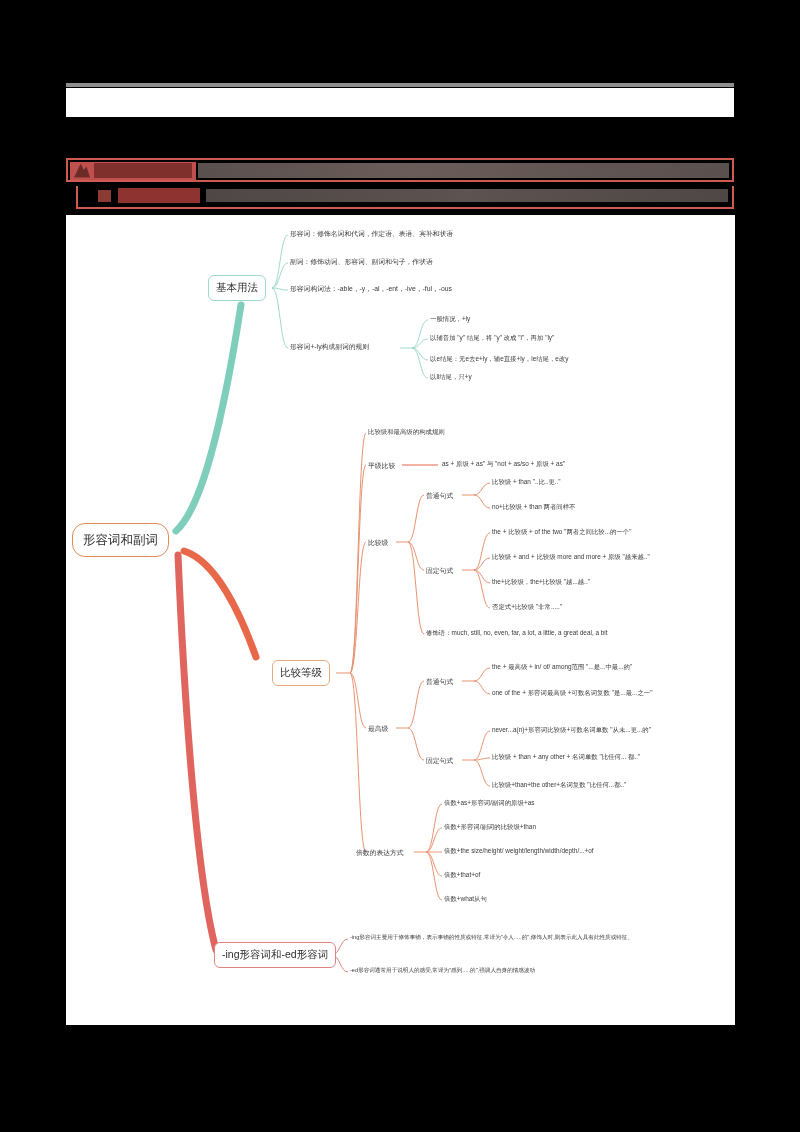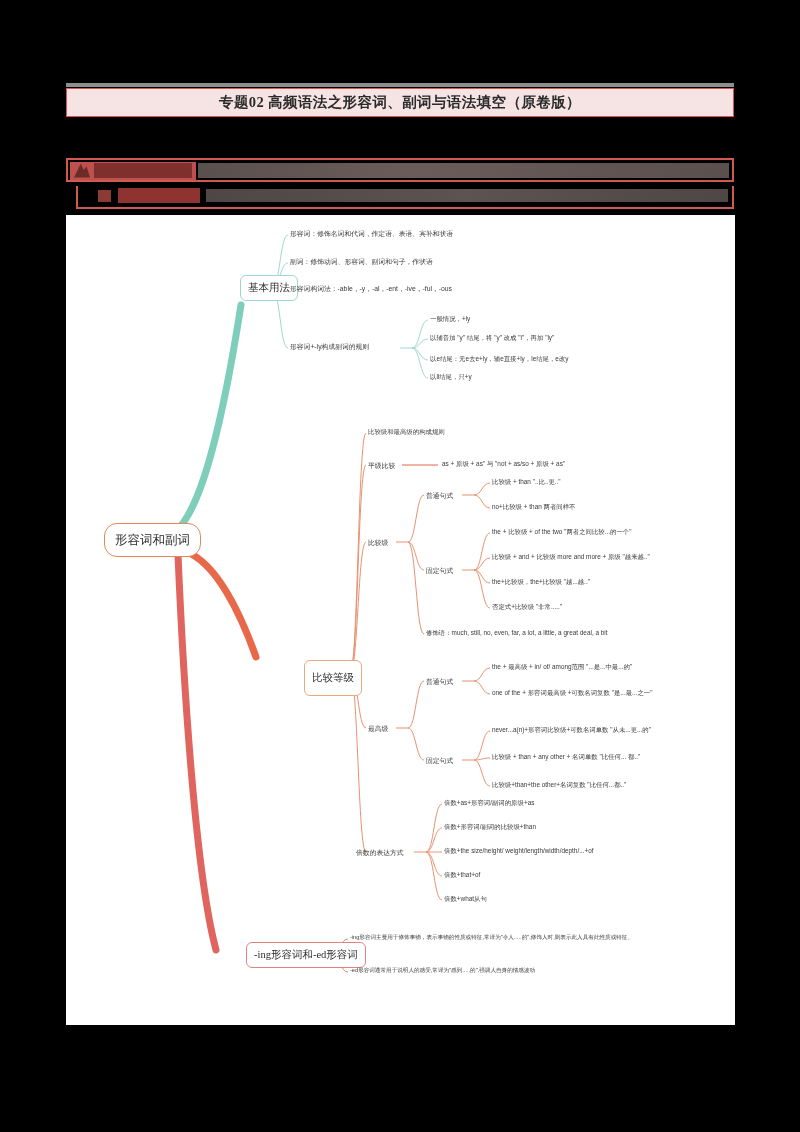--- a/index.html
+++ b/index.html
@@ -69,22 +69,22 @@
   
   #map{
     position:absolute;left:66px;top:215px;width:669px;height:810px;background:#fff;overflow:hidden;
   }
   #map svg{position:absolute;left:0;top:0;}
 
   
   .node{
     position:absolute;box-sizing:border-box;background:#fff;
     display:flex;align-items:center;justify-content:center;
-    font-family:Liberation Serif, serif;
-    color:#2e2e2e;white-space:nowrap;margin-left:32px;
+    font-family:Liberation Sans, sans-serif;
+    color:#2e2e2e;white-space:nowrap;
   }
   .node.root{
     border:1.4px solid #e08a5a;border-radius:13px;font-size:12.5px;padding:0 10px;
   }
   .node.lvl1-green{
     border:1.1px solid #9ed8cc;border-radius:6px;font-size:10.5px;padding:0 7px;
   }
   .node.lvl1-orange{
     border:1.1px solid #e8a97f;border-radius:6px;font-size:10.5px;padding:0 7px;
   }
@@ -107,23 +107,20 @@
 </head>
 <body>
 
 <div id="page">
 
   <div class="sheet-white" style="left:66px;top:88px;width:668px;height:29px;"></div>
   <div class="sheet-white" style="left:66px;top:215px;width:669px;height:810px;"></div>
 
   <div id="title-rule"></div>
 
-  <div id="title-bar">
-    <span class="t">专题02 高频语法之形容词、副词与语法填空（原卷版）</span>
-  </div>
 
   <div class="banner" id="banner-1">
     <div class="chip">
       <div class="glyph"></div>
       <div class="txt"></div>
     </div>
     <div class="fill"></div>
   </div>
 
   <div class="banner" id="banner-2">
@@ -212,21 +209,21 @@
     <div class="leaf mid" style="left:224px;top:16px;">形容词：修饰名词和代词，作定语、表语、宾补和状语</div>
     <div class="leaf mid" style="left:224px;top:44px;">副词：修饰动词、形容词、副词和句子，作状语</div>
     <div class="leaf mid" style="left:224px;top:71px;">形容词构词法：-able，-y，-al，-ent，-ive，-ful，-ous</div>
     <div class="leaf mid" style="left:224px;top:129px;">形容词+-ly构成副词的规则</div>
 
     <div class="leaf" style="left:364px;top:101px;">一般情况，+ly</div>
     <div class="leaf" style="left:364px;top:120px;">以辅音加 "y" 结尾，将 "y" 改成 "i"，再加 "ly"</div>
     <div class="leaf" style="left:364px;top:141px;">以e结尾：元e去e+ly，辅e直接+ly，le结尾，e改y</div>
     <div class="leaf" style="left:364px;top:159px;">以ll结尾，只+y</div>
 
-    <div class="node lvl1-orange" style="left:206px;top:445px;height:36px;align-items:center;">
+    <div class="node lvl1-orange" style="left:206px;top:445px;height:26px;align-items:center;">
       <span>比较等级</span>
     </div>
 
     <div class="leaf" style="left:302px;top:214px;">比较级和最高级的构成规则</div>
 
     <div class="label" style="left:302px;top:246px;">平级比较</div>
     <div class="leaf" style="left:376px;top:246px;">as + 原级 + as" 与 "not + as/so + 原级 + as"</div>
 
     <div class="label" style="left:302px;top:323px;">比较级</div>
 

